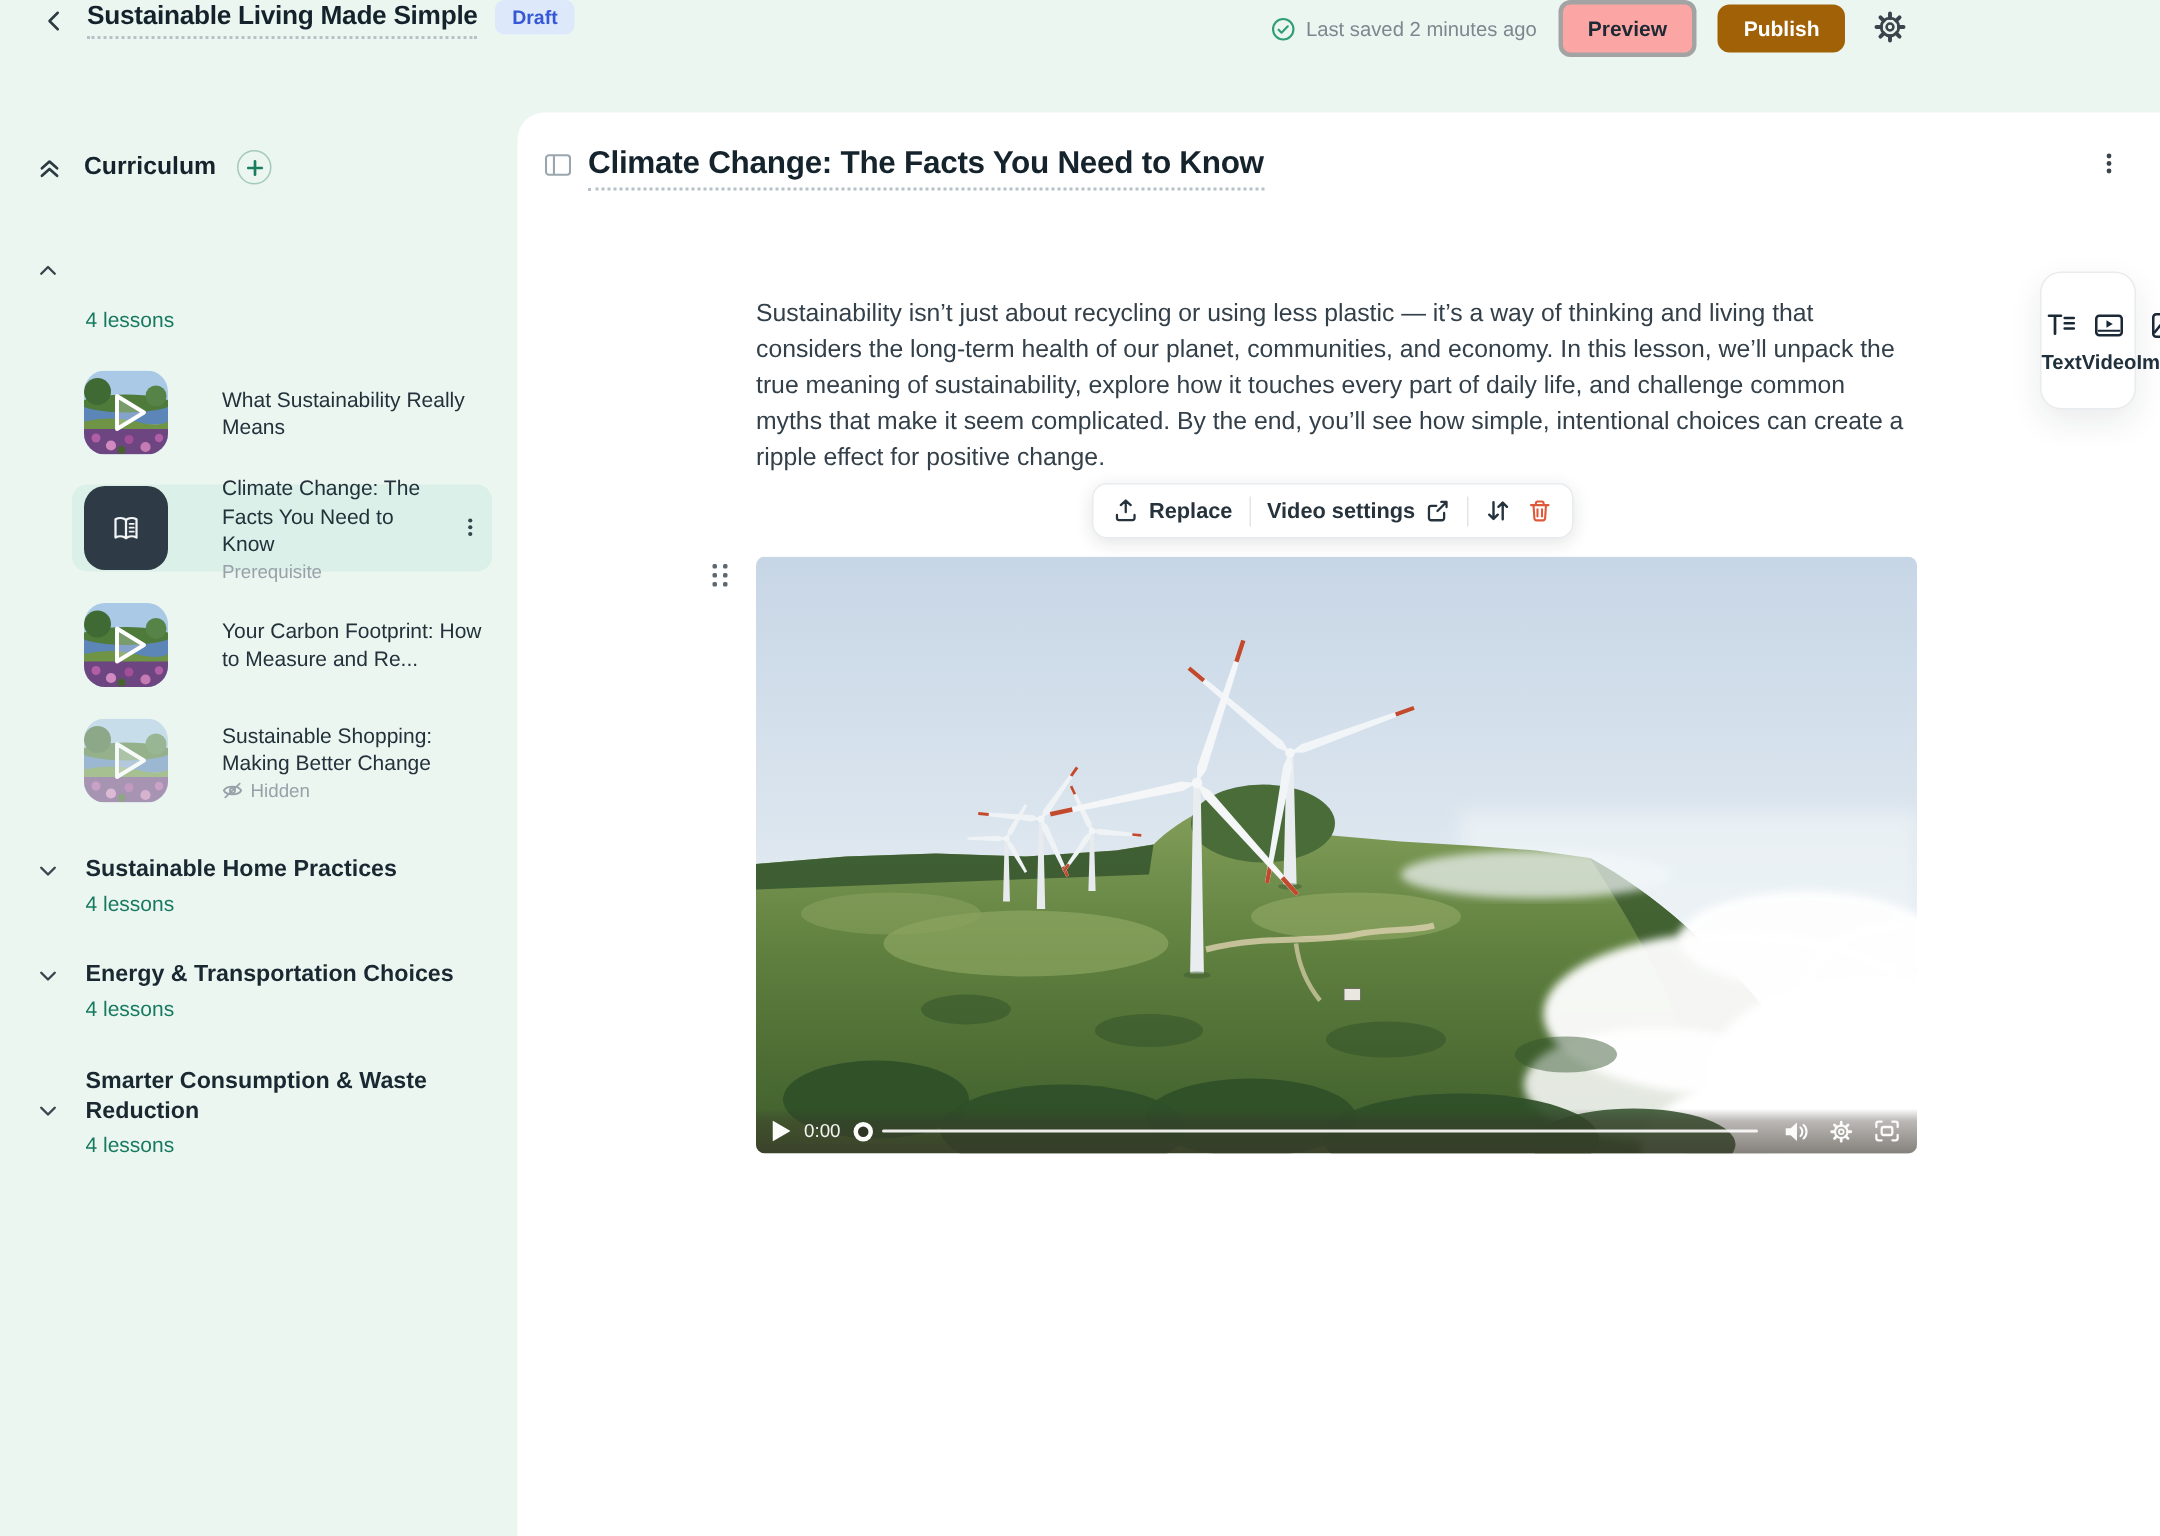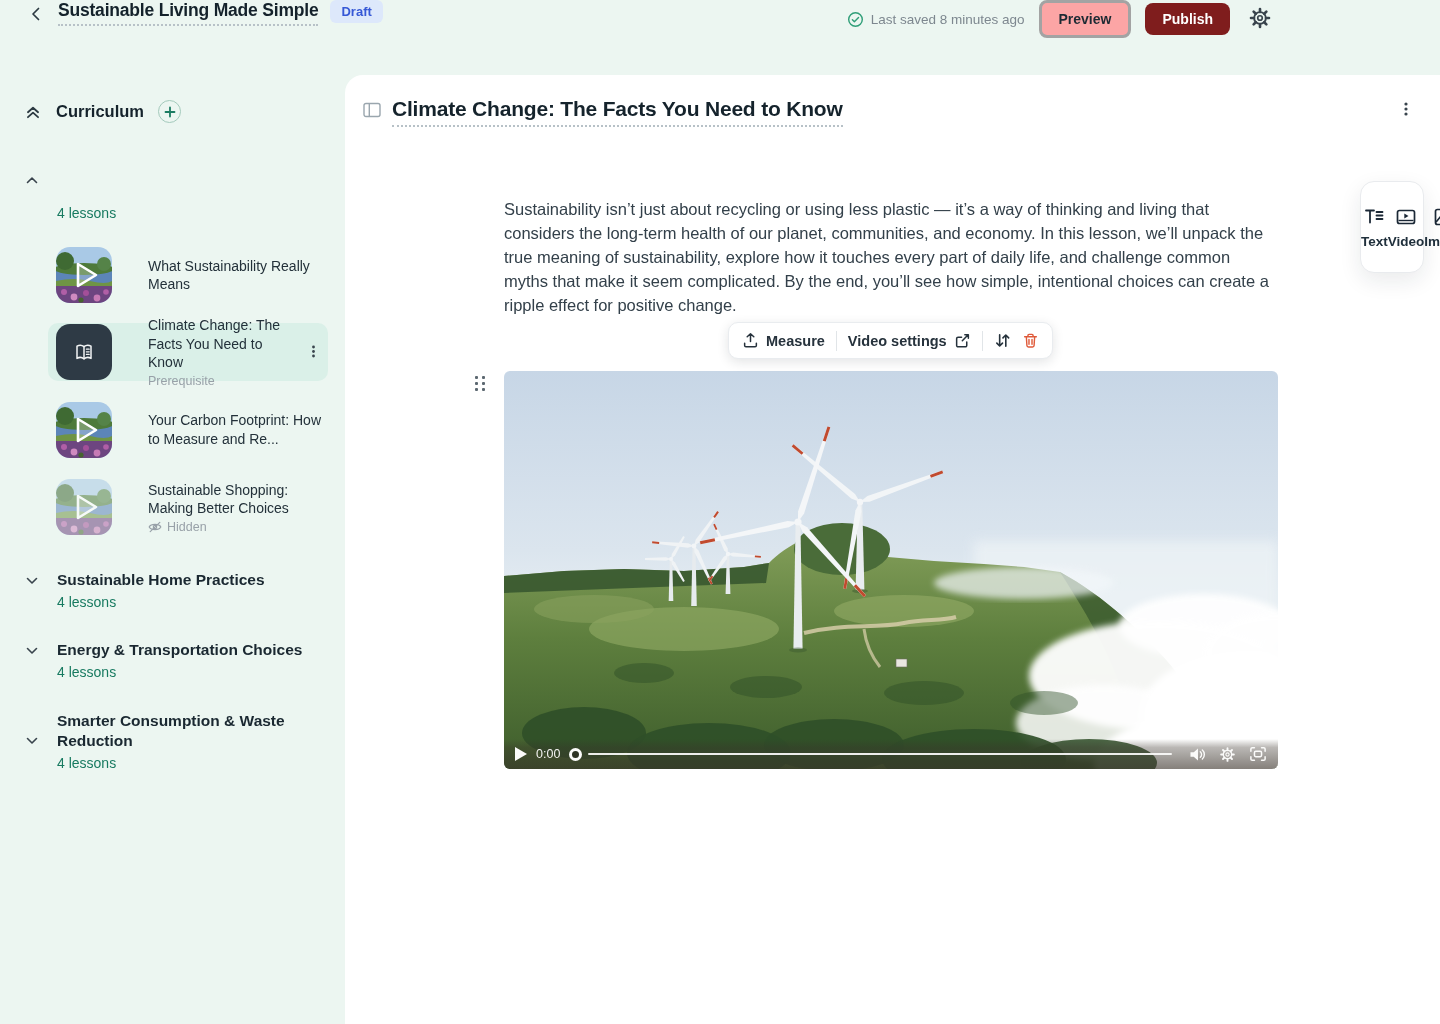--- a/index.html
+++ b/index.html
@@ -17,21 +17,21 @@
   .header { left:0; top:0; width:1296px; height:75px; display:flex; align-items:flex-start; padding:0 22px; }
   .back-btn { width:28px; height:28px; display:flex; align-items:center; justify-content:center; color:#2c3a42; cursor:pointer; }
   .course-title { margin-left:8px; font-size:17.5px; font-weight:700; letter-spacing:-0.2px; color:#14222b;
     border-bottom:2px dotted #b7c1c7; padding-bottom:3px; cursor:text; }
   .draft-badge { margin-left:12px; background:#dde8fb; color:#3658d6; font-size:13px; font-weight:600;
     padding:4px 11px; border-radius:6px; }
   .header-right { margin-left:auto; display:flex; align-items:center; gap:14px; }
   .saved { display:flex; align-items:center; gap:7px; color:#7d878f; font-size:13.5px; }
   .btn { border-radius:8px; font-size:14px; font-weight:600; padding:8px 17px; cursor:pointer; border:none; }
   .btn-preview { background:#fca5a5; border:3px solid #a3a3a3; color:#1d2a33; }
-  .btn-publish { background:#7f1d1d; color:#ffffff; margin-left:0; }
+  .btn-publish { background:#a16207; color:#ffffff; margin-left:0; }
   .gear-btn { width:26px; height:26px; color:#39444d; cursor:pointer; margin-left:4px; }
 
   
   .sidebar { left:0; top:75px; width:284px; height:949px; }
   .curriculum-header { left:24px; top:25px; display:flex; align-items:center; gap:14px; }
   .collapse-all { width:18px; height:18px; color:#2c3a42; cursor:pointer; }
   .curriculum-title { font-size:16.5px; font-weight:700; color:#15232c; }
   .add-section { width:23px; height:23px; border:1.4px solid #a4cabc; border-radius:50%; color:#1b7c62;
     display:flex; align-items:center; justify-content:center; cursor:pointer; background:transparent; }
   .sec-chevron { width:16px; height:16px; color:#39444d; cursor:pointer; position:absolute; left:24px; }
@@ -123,21 +123,21 @@
   </div>
   <div class="course-title">Sustainable Living Made Simple</div>
   <div class="draft-badge">Draft</div>
 
   <div class="header-right">
     <div class="saved">
       <svg width="17" height="17" viewBox="0 0 18 18">
         <circle cx="9" cy="9" r="7.2" fill="none" stroke="#2f9e78" stroke-width="1.5"></circle>
         <path d="M5.7 9.3 l2.1 2.1 4.4-4.5" fill="none" stroke="#2f9e78" stroke-width="1.5" stroke-linecap="round" stroke-linejoin="round"></path>
       </svg>
-      <span>Last saved 8 minutes ago</span>
+      <span>Last saved 2 minutes ago</span>
     </div>
     <button class="btn btn-preview">Preview</button>
     <button class="btn btn-publish">Publish</button>
     <div class="gear-btn">
       <svg width="24" height="24" viewBox="0 0 20 20">
           <use href="#cog"></use>
         </svg>
     </div>
   </div>
 </div>
@@ -208,21 +208,21 @@
       </div>
   </div>
 
   <div class="lesson-row" style="left:56px; top:403px; height:58px">
     <div class="thumb dim">
       <svg width="56" height="56" viewBox="0 0 56 56">
           <use href="#thumb-scene"></use>
         </svg>
     </div>
     <div class="lesson-text">
-      <div class="lesson-title">Sustainable Shopping: Making Better Choices</div>
+      <div class="lesson-title">Sustainable Shopping: Making Better Change</div>
       <div class="lesson-meta">
         <svg width="14" height="12" viewBox="0 0 14 12" fill="none" stroke="#98a1a8" stroke-width="1.2" stroke-linecap="round">
           <path d="M1.2 6 C3 2.6 11 2.6 12.8 6 C11 9.4 3 9.4 1.2 6 Z"></path>
           <circle cx="7" cy="6" r="1.7"></circle>
           <path d="M2.2 10.6 L11.8 1.4"></path>
         </svg>
         <span>Hidden</span>
       </div>
     </div>
   </div>
@@ -272,21 +272,21 @@
   </div>
 
   <div class="abs paragraph">Sustainability isn’t just about recycling or using less plastic — it’s a way of thinking and living that considers the long-term health of our planet, communities, and economy. In this lesson, we’ll unpack the true meaning of sustainability, explore how it touches every part of daily life, and challenge common myths that make it seem complicated. By the end, you’ll see how simple, intentional choices can create a ripple effect for positive change.</div>
 
   <div class="abs fmt-toolbar">
     <div class="fmt-item">
       <svg class="fmt-icon" viewBox="0 0 18 18" fill="none" stroke="currentColor" stroke-width="1.6" stroke-linecap="round" stroke-linejoin="round">
         <path d="M9 2.2 V10 M5.5 5 L9 1.8 L12.5 5"></path>
           <path d="M2.8 12 v2.2 a1.4 1.4 0 0 0 1.4 1.4 h9.6 a1.4 1.4 0 0 0 1.4 -1.4 V12"></path>
       </svg>
-      <span>Measure</span>
+      <span>Replace</span>
     </div>
     <div class="fmt-divider"></div>
     <div class="fmt-item">
       <span>Video settings</span>
       <svg class="fmt-icon" viewBox="0 0 18 18" fill="none" stroke="currentColor" stroke-width="1.6" stroke-linecap="round" stroke-linejoin="round">
         <path d="M11.5 2.8 h3.7 v3.7 M15 3 L8.8 9.2"></path>
           <path d="M13.5 10.5 v3.7 a1.5 1.5 0 0 1 -1.5 1.5 H4.3 a1.5 1.5 0 0 1 -1.5 -1.5 V7 a1.5 1.5 0 0 1 1.5 -1.5 h3.7"></path>
       </svg>
     </div>
     <div class="fmt-divider"></div>

